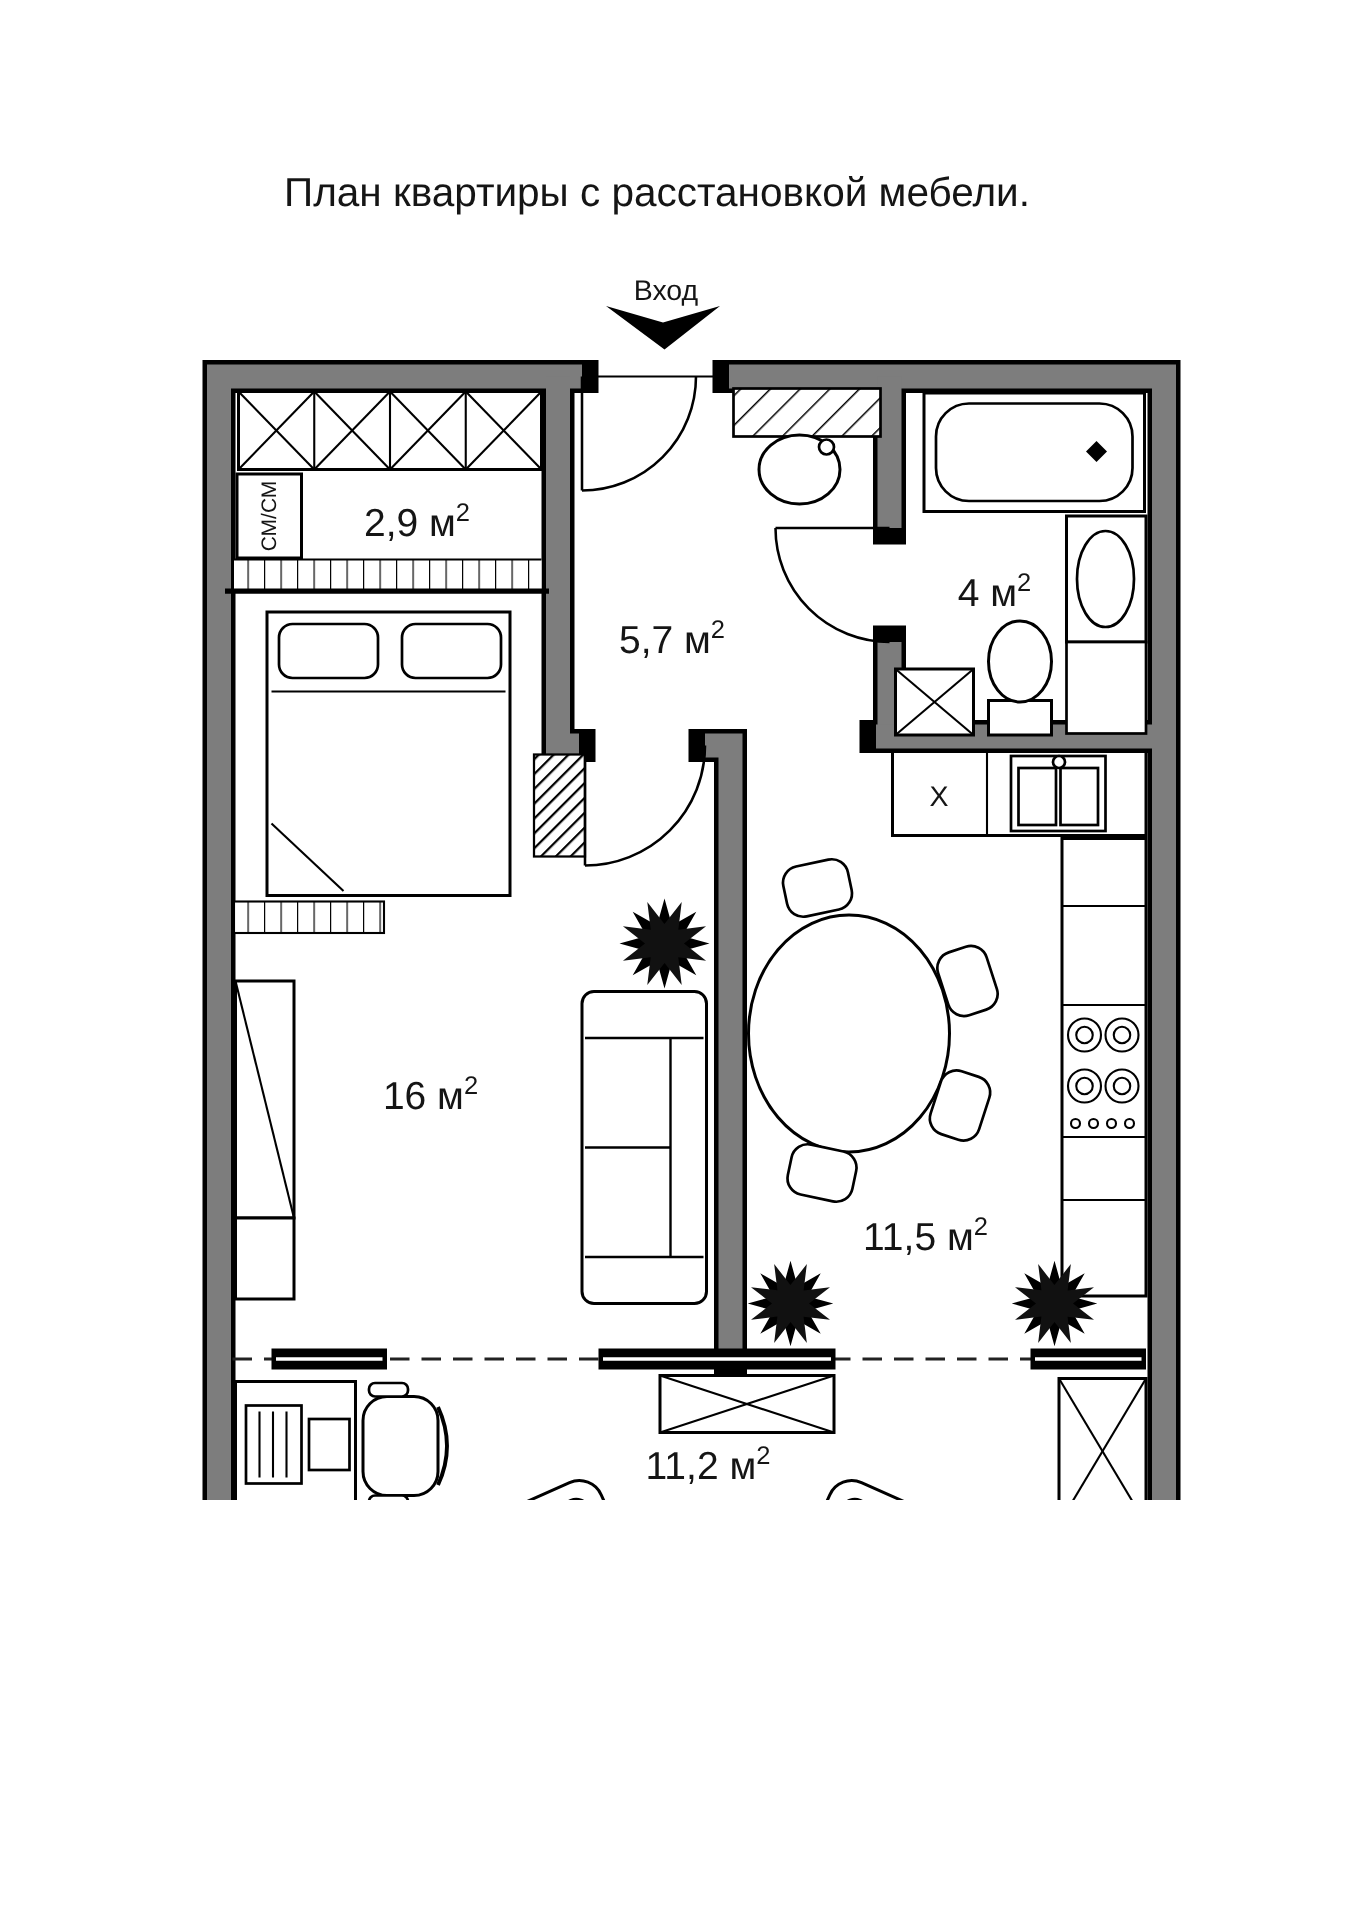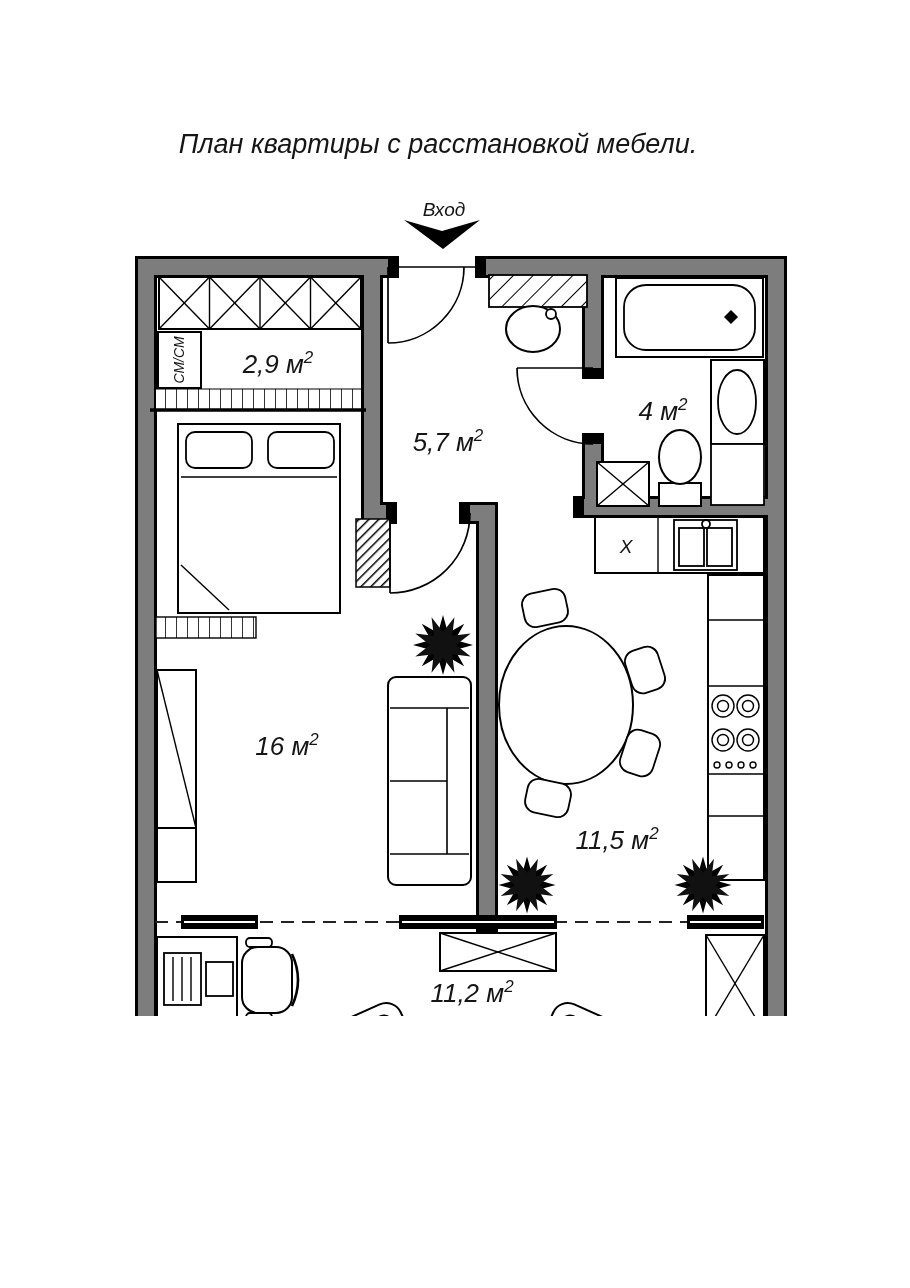--- a/index.html
+++ b/index.html
@@ -1,17 +1,17 @@
 <!DOCTYPE html>
 <html style="--wall: #7d7d7d; --line: #000000; --background: #ffffff;"><head>
 <meta charset="utf-8">
 <style>
   html,body{margin:0;padding:0;background:#fff;}
   body{font-family:"Liberation Sans",sans-serif;}
-  .page{width:910px;height:1000px;position:relative;background:var(--background,#fff);margin:16px auto;overflow:hidden;font-style:italic;}
+  .page{width:910px;height:1000px;position:relative;background:var(--background,#fff);margin:0 auto;overflow:hidden;}
   svg text{font-family:"Liberation Sans",sans-serif;fill:#151515;}
   .wall-black{fill:none;stroke:#000;stroke-width:22;stroke-linecap:square;stroke-linejoin:miter;}
   .wall-gray{fill:none;stroke:var(--wall,#7d7d7d);stroke-width:16;stroke-linecap:butt;stroke-linejoin:miter;}
   .f2{fill:#fff;stroke:#000;stroke-width:2;}
   .f18{fill:#fff;stroke:#000;stroke-width:1.8;}
   .ln{fill:none;stroke:#000;stroke-width:1.6;}
   .ln14{fill:none;stroke:#000;stroke-width:1.4;}
   .arc{fill:none;stroke:#000;stroke-width:1.7;}
   .title-text{font-size:27px;}
   .room-label{font-size:26px;text-anchor:middle;}

